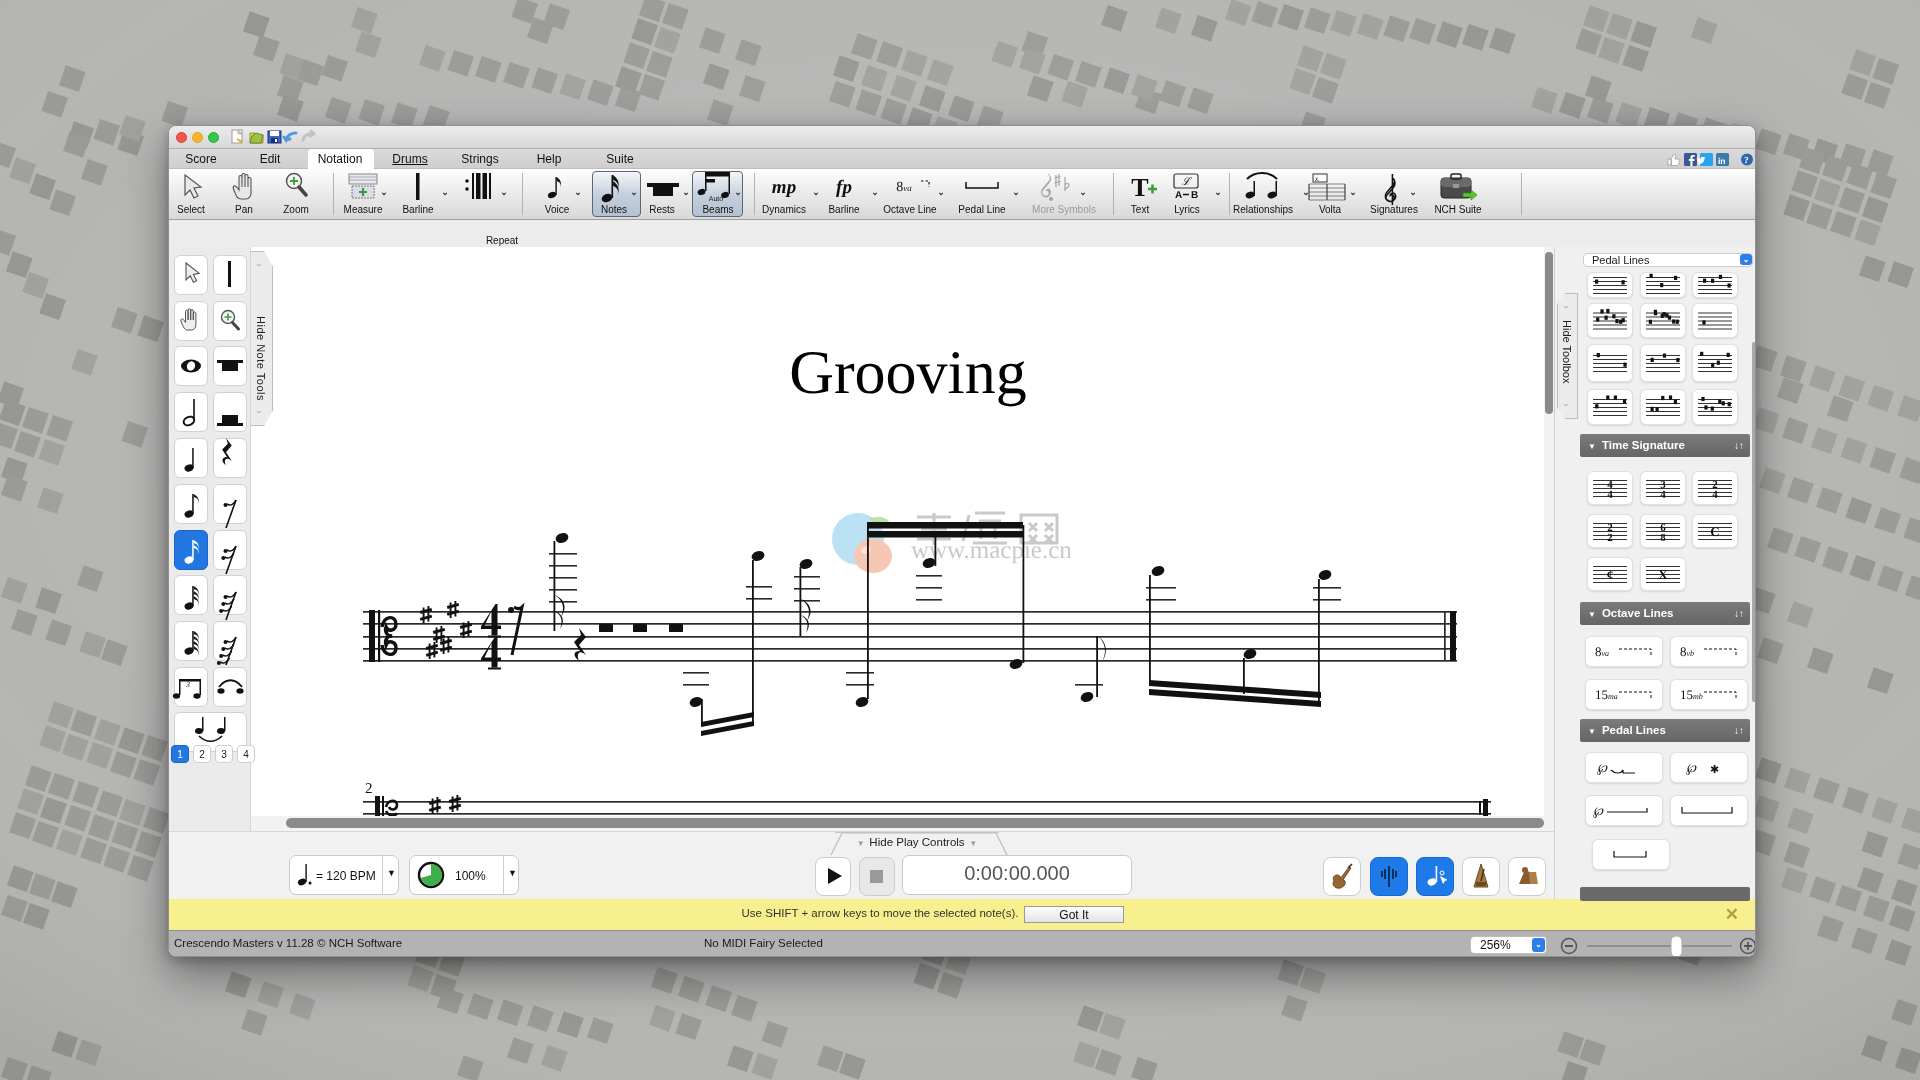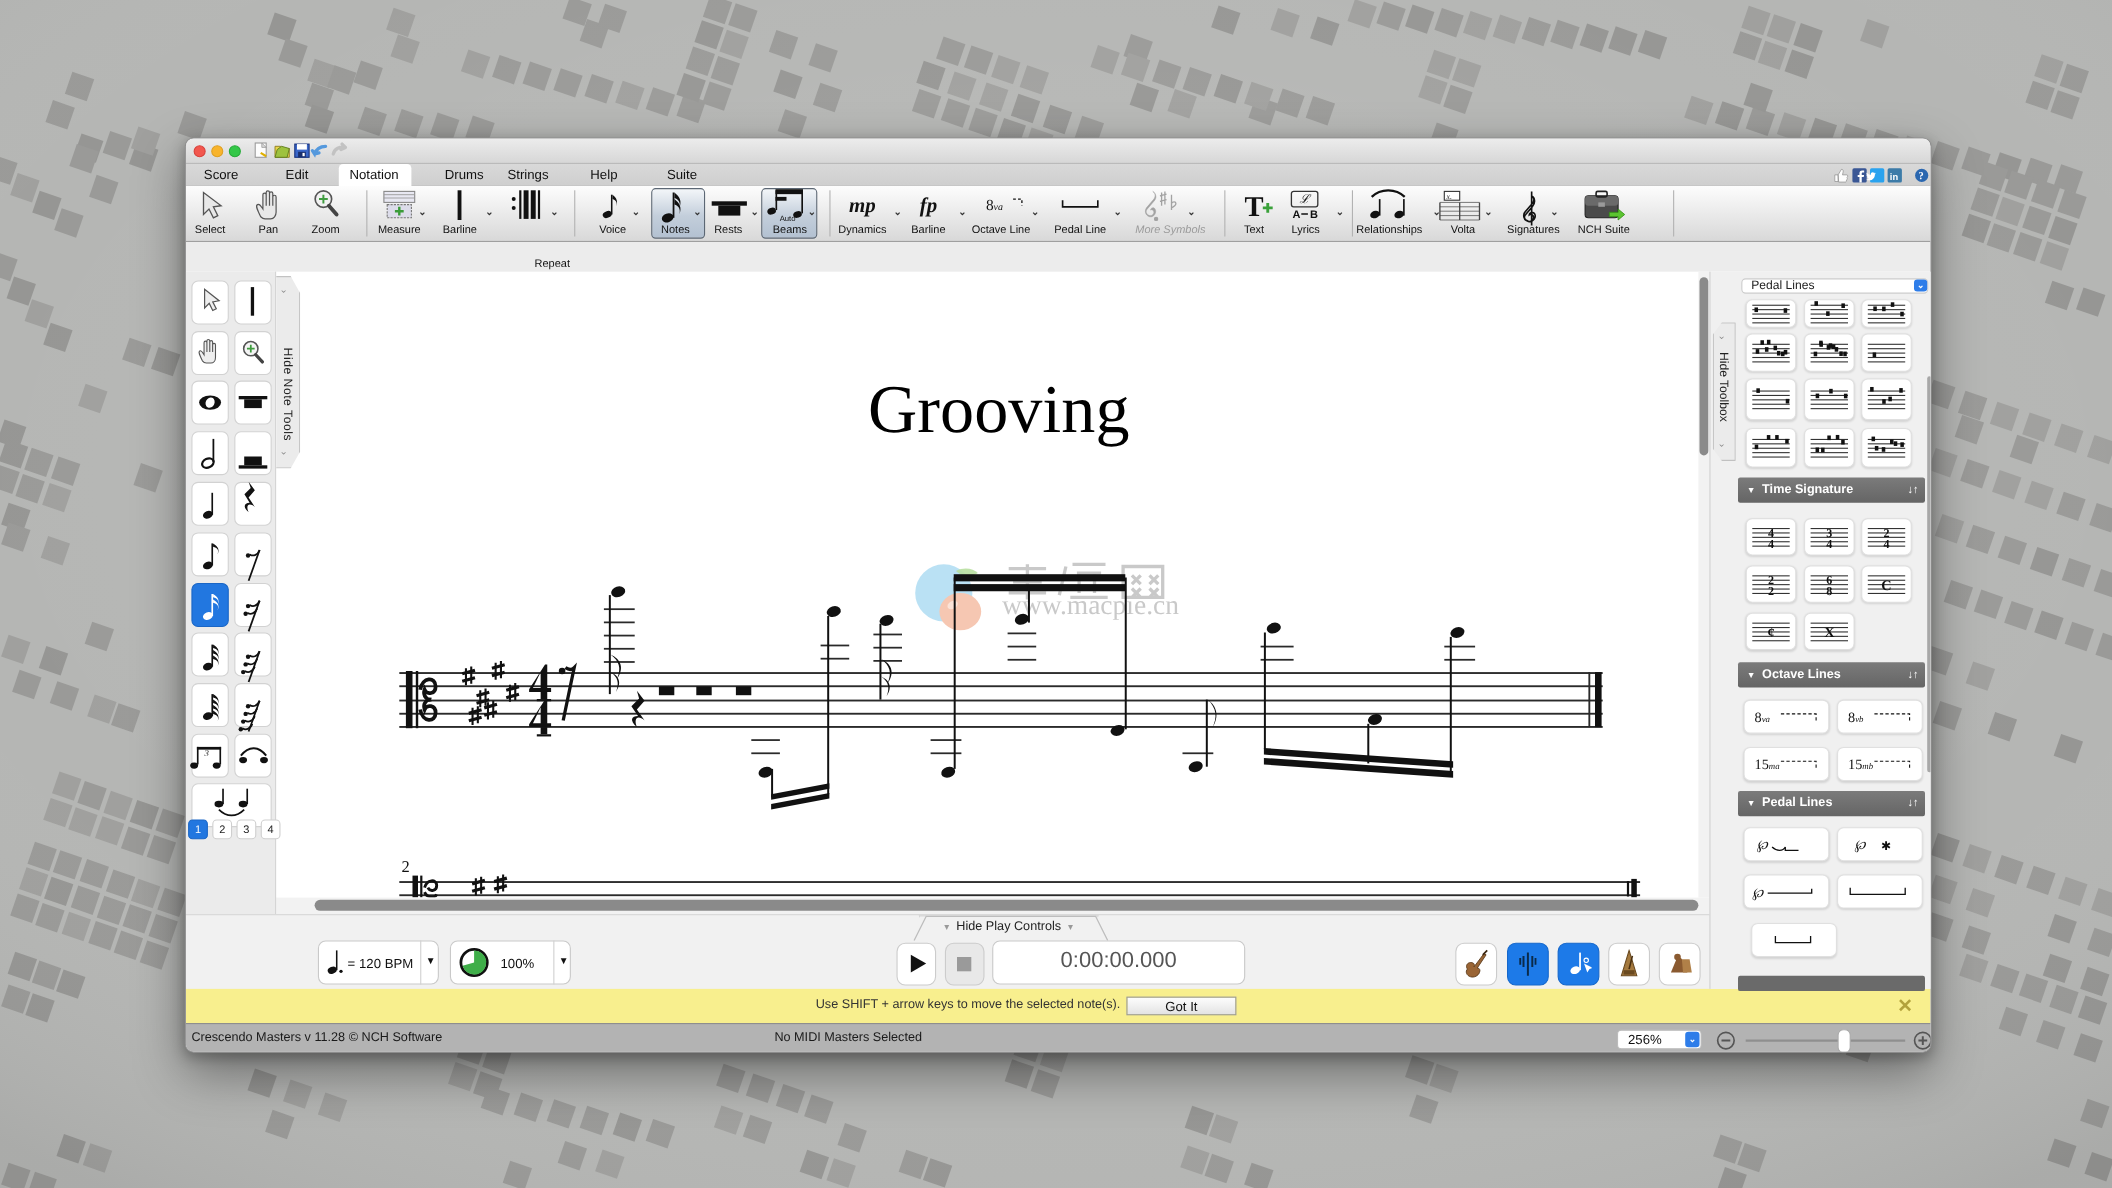--- a/index.html
+++ b/index.html
@@ -409,21 +409,21 @@
 <path d="M65 4 C58 4 56 8 55 11 l-2 -3 m2 3 l4 -1" fill="none" stroke="#5599dd" stroke-width="3" stroke-linecap="round"></path>
 
 <path d="M72 11 c1 -5 6 -7 11 -6 m0 0 l-3 -3 m3 3 l-4 2" fill="none" stroke="#c2c2c2" stroke-width="3" stroke-linecap="round"></path>
 </svg>
  </div>
  <div id="menubar">
   <div id="nott"></div>
   <div class="mi" style="left:32px;">Score</div>
   <div class="mi" style="left:101px;">Edit</div>
   <div class="mi" style="left:171px;font-weight:400;">Notation</div>
-  <div class="mi" style="left:253px;">Drums</div>
+  <div class="mi" style="left:241px;text-decoration:underline;">Drums</div>
   <div class="mi" style="left:311px;">Strings</div>
   <div class="mi" style="left:380px;">Help</div>
   <div class="mi" style="left:451px;">Suite</div>
   <svg class="abs" style="left:1497px;top:3px;" width="90" height="15" viewBox="0 0 90 15">
 <path d="M2 7 h3 v6 h-3 z M5 7 l3 -5 c1.5 0 2 1 1.5 2.5 L9 7 h4 c1 0 1 2 0 2.5 c.8 .8 .3 2 -.5 2.2 c.5 1 -.3 1.8 -1 1.8 h-6 z" fill="#fdfdfd" stroke="#888" stroke-width=".6"></path>
 <rect x="18" y="1" width="13" height="13" rx="1.5" fill="#3a5795"></rect>
 <path d="M26.5 14 v-5 h1.8 l.3-2 h-2.1 v-1.2 c0-.6 .2-1 1-1 h1.2 V3 h-1.8 c-1.8 0-2.5 1-2.5 2.6 V7 h-1.6 v2 h1.6 v5 z" fill="#fff"></path>
 <rect x="34" y="1" width="13" height="13" rx="1.5" fill="#2aa3ef"></rect>
 <path d="M45 5.2 c-.4 .2-.8 .3-1.2 .3 .4-.3 .7-.7 .9-1.1 -.4 .2-.9 .4-1.3 .5 -.4-.4-1-.7-1.6-.7 -1.2 0-2.2 1-2.2 2.2 0 .2 0 .4 .1 .5 -1.8-.1-3.5-1-4.5-2.3 -.2 .3-.3 .7-.3 1.1 0 .8 .4 1.5 1 1.9 -.4 0-.7-.1-1-.3 0 1.1 .8 2 1.8 2.2 -.2 0-.4 .1-.6 .1 -.1 0-.3 0-.4 0 .3 .9 1.1 1.5 2.1 1.5 -.8 .6-1.7 1-2.8 1 -.2 0-.4 0-.5 0 1 .6 2.2 1 3.4 1 4.1 0 6.3-3.4 6.3-6.3 v-.3 c.4-.3 .8-.7 1.1-1.1 z" fill="#fff" transform="translate(2.2 1.2) scale(.82)"></path>
 <rect x="50" y="1" width="13" height="13" rx="1.5" fill="#3c7ba8"></rect>
@@ -516,21 +516,21 @@
 <div class="tbl" style="left:971px;">Text</div>
 <div class="tbl" style="left:1018px;">Lyrics</div>
 <div class="tbl" style="left:615px;">Dynamics</div>
 <div class="tbl" style="left:675px;">Barline</div>
 <div class="tbl" style="left:741px;">Octave Line</div>
 <div class="tbl" style="left:813px;">Pedal Line</div>
 <div class="tbl" style="left:1094px;">Relationships</div>
 <div class="tbl" style="left:1161px;">Volta</div>
 <div class="tbl" style="left:1225px;">Signatures</div>
 <div class="tbl" style="left:1289px;">NCH Suite</div>
-<div class="tbl gray" style="left:895px;font-style:italic;">More Symbols</div>
+<div class="tbl gray" style="left:895px;">More Symbols</div>
 <div class="tbl" style="left:549px;top:35px;">Beams</div>
 <div class="sep" style="left:164px;"></div>
 <div class="sep" style="left:353px;"></div>
 <div class="sep" style="left:585px;"></div>
 <div class="sep" style="left:944px;"></div>
 <div class="sep" style="left:1060px;"></div>
 <div class="sep" style="left:1352px;"></div>
 <div class="chev" style="left:215px;top:18px;">⌄</div>
 <div class="chev" style="left:276px;top:18px;">⌄</div>
 <div class="chev" style="left:335px;top:18px;">⌄</div>
@@ -1080,21 +1080,21 @@
         <circle cx="9" cy="6" r="3" fill="#8a5a30"></circle>
       </svg>
  </div>
  <div id="yellowbar">
    <div class="msg">Use SHIFT + arrow keys to move the selected note(s).</div>
    <div id="gotit">Got It</div>
       <div id="ybx">✕</div>
  </div>
  <div id="statusbar">
    <div class="abs" style="left:5px;top:6px;">Crescendo Masters v 11.28 © NCH Software</div>
-   <div class="abs" style="left:535px;top:6px;">No MIDI Masters Selected</div>
+   <div class="abs" style="left:535px;top:6px;">No MIDI Fairy Selected</div>
    <div class="abs" style="left:1301px;top:5px;width:77px;height:18px;background:#fff;border:1px solid #bbb;border-radius:4px;font-size:12px;color:#111;padding-left:9px;line-height:17px;">256%</div>
 <div class="abs" style="left:1363px;top:6.5px;width:13px;height:14px;background:#2e7de9;border-radius:3px;color:#fff;font-size:8px;text-align:center;line-height:13px;font-weight:bold;">⌄</div>
 <svg class="abs" style="left:1390px;top:5px;" width="200" height="22" viewBox="0 0 200 22">
         <circle cx="10" cy="10" r="7.5" fill="none" stroke="#555" stroke-width="1.5"></circle>
         <path d="M6 10 h8" stroke="#555" stroke-width="1.8"></path>
         <path d="M28 10 h145" stroke="#8f8f8f" stroke-width="2"></path>
         <path d="M{30+i*13.2} 16 v4" stroke="#999" stroke-width="1"></path>
         <path d="M{30+i*13.2} 16 v4" stroke="#999" stroke-width="1"></path>
         <path d="M{30+i*13.2} 16 v4" stroke="#999" stroke-width="1"></path>
         <path d="M{30+i*13.2} 16 v4" stroke="#999" stroke-width="1"></path>

